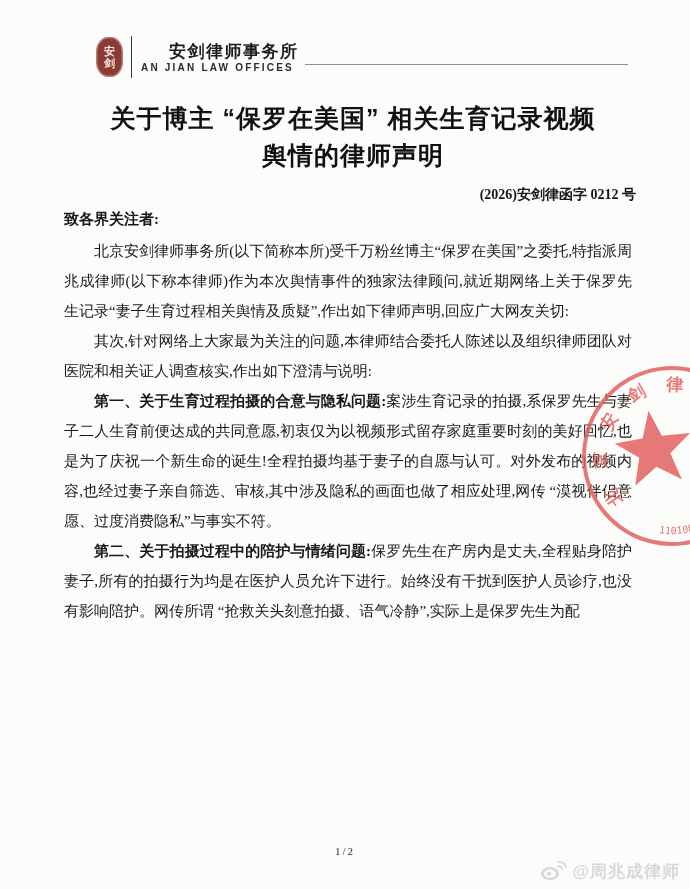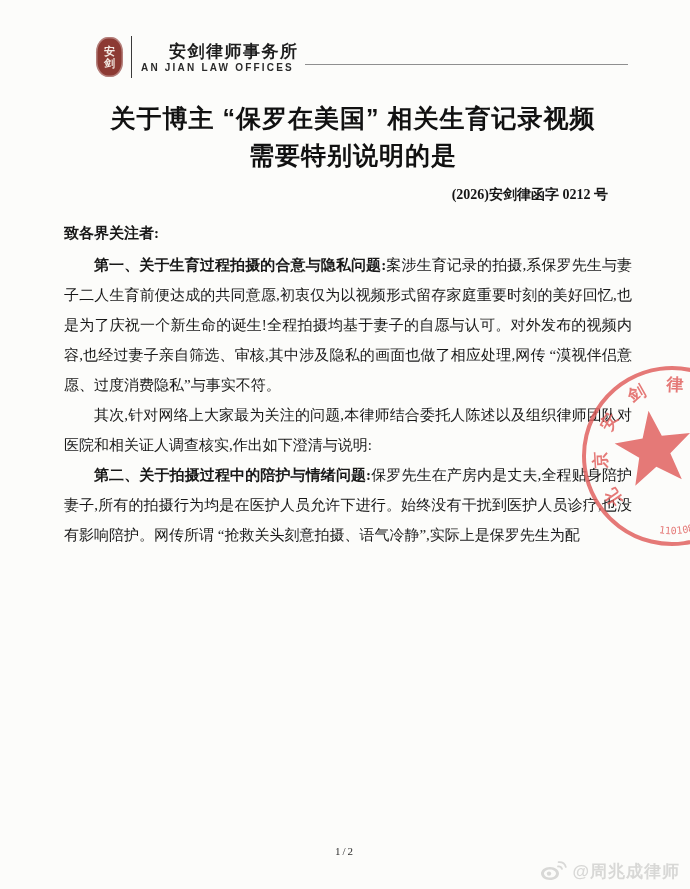--- a/index.html
+++ b/index.html
@@ -63,31 +63,30 @@
     text-align:center;
     font-family:"Liberation Sans","DejaVu Sans",sans-serif;
     font-weight:800;
     font-size:25px;line-height:37px;
     color:#111;
     letter-spacing:1px;
     padding-left:16px;
   }
   .doc-number{
     margin-top:12px;
-    padding-right:82px;
+    padding-right:54px;
     text-align:right;
     font-weight:bold;
     font-size:14px;
     color:#151515;
   }
 
   
   .letter-body{
     padding:0 58px 0 64px;
-    margin-top:14px;
     text-align:justify;
     font-size:15px;
     line-height:30px;
     color:#181818;
   }
   .salutation{
     font-weight:bold;
     font-size:15px;
     margin:0 0 2px 0;
   }
@@ -146,33 +145,34 @@
     <div class="header-divider"></div>
     <div class="firm-names">
       <div class="firm-cn">安剑律师事务所</div>
       <div class="firm-en">AN JIAN LAW OFFICES</div>
     </div>
     <div class="header-rule"></div>
   </div>
 
   <div class="title">
     <div>关于博主 “保罗在美国” 相关生育记录视频</div>
-    <div>需要特别说明的是</div>
+    <div>舆情的律师声明</div>
   </div>
 
   <div class="doc-number">(2026)安剑律函字 0212 号</div>
 
   <div class="letter-body">
     <p class="salutation">致各界关注者:</p>
 
-
+    <p class="para">北京安剑律师事务所(以下简称本所)受千万粉丝博主“保罗在美国”之委托,特指派周兆成律师(以下称本律师)作为本次舆情事件的独家法律顾问,就近期网络上关于保罗先生记录“妻子生育过程相关舆情及质疑”,作出如下律师声明,回应广大网友关切:</p>
+
+
+    <p class="para">其次,针对网络上大家最为关注的问题,本律师结合委托人陈述以及组织律师团队对医院和相关证人调查核实,作出如下澄清与说明:</p>
 
     <p class="para"><span class="lead">第一、关于生育过程拍摄的合意与隐私问题:</span><span>案涉生育记录的拍摄,系保罗先生与妻子二人生育前便达成的共同意愿,初衷仅为以视频形式留存家庭重要时刻的美好回忆,也是为了庆祝一个新生命的诞生!全程拍摄均基于妻子的自愿与认可。对外发布的视频内容,也经过妻子亲自筛选、审核,其中涉及隐私的画面也做了相应处理,网传 “漠视伴侣意愿、过度消费隐私”与事实不符。</span></p>
-
-    <p class="para">其次,针对网络上大家最为关注的问题,本律师结合委托人陈述以及组织律师团队对医院和相关证人调查核实,作出如下澄清与说明:</p>
 
     <p class="para"><span class="lead">第二、关于拍摄过程中的陪护与情绪问题:</span><span>保罗先生在产房内是丈夫,全程贴身陪护妻子,所有的拍摄行为均是在医护人员允许下进行。始终没有干扰到医护人员诊疗,也没有影响陪护。网传所谓 “抢救关头刻意拍摄、语气冷静”,实际上是保罗先生为配</span></p>
   </div>
 
   <svg class="stamp" viewBox="0 0 200 200" xmlns="http://www.w3.org/2000/svg" aria-hidden="true">
     <defs>
       <path id="sealTopArc" d="M 49.2 142.2 A 66 66 0 1 1 150.8 142.2" fill="none"></path>
       <path id="sealBottomArc" d="M 40 150 A 78 78 0 0 0 160 150" fill="none"></path>
     </defs>
     <circle cx="100" cy="100" r="88" fill="none" stroke="#e05d5b" stroke-width="4"></circle>

